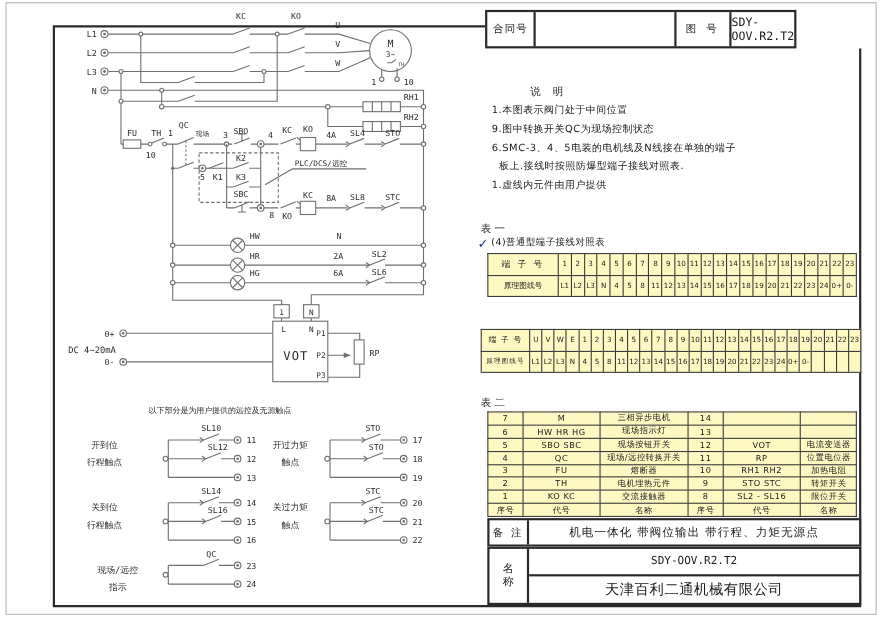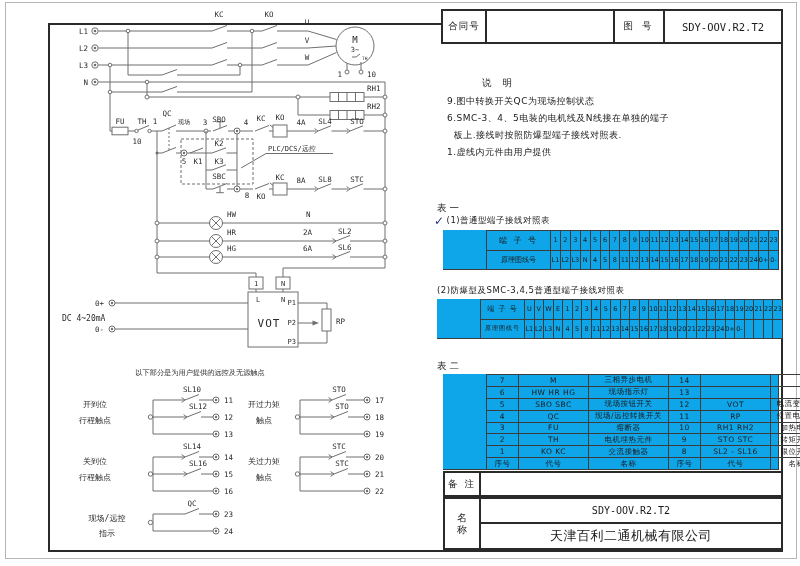--- a/index.html
+++ b/index.html
@@ -12,34 +12,34 @@
   .s4{font-size:4.5px;} .s6{font-size:6px;} .s7{font-size:7px;} .s72{font-size:7.2px;}
   .s8{font-size:8px;} .s9{font-size:9px;} .s11{font-size:11px;letter-spacing:1px;}
   .ln{stroke:#6f6f6f;fill:none;stroke-width:1;}
   .ln2{stroke:#6f6f6f;fill:none;stroke-width:1;stroke-dasharray:3 2;}
   .nd{stroke:#6f6f6f;fill:#fff;stroke-width:1;}
   .dot{fill:#6f6f6f;stroke:none;}
   .frame{stroke:#2a2a2a;stroke-width:2;fill:none;}
   .edge{stroke:#b5b5b5;stroke-width:1;fill:none;}
 
   
-  .hdr{left:441px;top:9px;width:342px;height:35px;display:flex;border:2px solid #2a2a2a;box-sizing:border-box;background:#fff;}
+  .hdr{left:441px;top:9px;width:283px;height:35px;display:flex;border:2px solid #2a2a2a;box-sizing:border-box;background:#fff;}
   .hdr>div{display:flex;align-items:center;justify-content:center;box-sizing:border-box;}
   .hc-label{width:44px;border-right:2px solid #2a2a2a;font-size:9.5px;letter-spacing:1px;}
   .hc-blank{width:128px;border-right:2px solid #2a2a2a;}
   .hc-dwg{width:50px;border-right:2px solid #2a2a2a;font-size:9.5px;letter-spacing:3px;}
   .hc-no{flex:1;font-family:"DejaVu Sans Mono",monospace;font-size:10.5px;}
   .notes-title{left:482px;top:77px;font-size:9.5px;letter-spacing:4px;}
   .note-lines{left:447px;top:93px;font-size:9px;}
   .nln{line-height:17px;white-space:pre;letter-spacing:0.5px;}
   .tbl-label{font-size:9.5px;letter-spacing:3px;}
   .cap{font-size:8.5px;display:flex;align-items:center;letter-spacing:0.5px;}
   .chk{font-size:12px;font-weight:bold;margin-right:2px;line-height:10px;}
-  .strip{display:grid;position:absolute;box-sizing:border-box;background:#0ea5e9;
-         border-right:1px solid #3c3c3c;border-bottom:1px solid #3c3c3c;grid-auto-rows:1fr;padding-left:43px;}
+  .strip{display:grid;position:absolute;box-sizing:border-box;background:#fef9c3;
+         border-right:1px solid #3c3c3c;border-bottom:1px solid #3c3c3c;grid-auto-rows:1fr;}
   .cellC{display:contents;}
   .cell{border-left:1px solid #3c3c3c;border-top:1px solid #3c3c3c;display:flex;align-items:center;
         justify-content:center;font-size:6.5px;overflow:hidden;white-space:nowrap;}
   .chead{font-size:8px;letter-spacing:2px;}
   .chead2{font-size:7px;letter-spacing:1px;}
   .cc{font-size:7.5px;letter-spacing:0.5px;}
   .remark{left:443px;top:471px;width:340px;height:26px;display:flex;border:2px solid #2a2a2a;box-sizing:border-box;background:#fff;}
   .remark>div{display:flex;align-items:center;justify-content:center;box-sizing:border-box;}
   .rm-label{width:36px;border-right:2px solid #2a2a2a;font-size:9.5px;letter-spacing:2px;}
   .rm-text{flex:1;font-size:10.5px;letter-spacing:1px;}
@@ -314,53 +314,54 @@
 
   <div class="abs hdr">
     <div class="hc-label">合同号</div>
     <div class="hc-blank"></div>
     <div class="hc-dwg">图 号</div>
     <div class="hc-no">SDY-OOV.R2.T2</div>
   </div>
 
   <div class="abs notes-title">说 明</div>
   <div class="abs note-lines">
+      <div class="nln">1.本图表示阀门处于中间位置</div>
       <div class="nln">9.图中转换开关QC为现场控制状态</div>
       <div class="nln">6.SMC-3、4、5电装的电机线及N线接在单独的端子</div>
       <div class="nln">  板上.接线时按照防爆型端子接线对照表.</div>
       <div class="nln">1.虚线内元件由用户提供</div>
     </div>
 
   <div class="abs tbl-label" style="left:437px;top:202px">表一</div>
   <div class="abs cap" style="left:434px;top:215px">
     <span class="chk" style="color:#223388">✓</span>
-    <span>(1)普通型端子接线对照表</span>
+    <span>(4)普通型端子接线对照表</span>
   </div>
   <div class="strip" style="left:443px;top:230px;width:336px;height:40px;grid-template-columns:64px repeat(23,1fr)">
     <div class="cell chead">端 子 号</div>
     <div class="cellC"><div class="cell">1</div><div class="cell">2</div><div class="cell">3</div><div class="cell">4</div><div class="cell">5</div><div class="cell">6</div><div class="cell">7</div><div class="cell">8</div><div class="cell">9</div><div class="cell">10</div><div class="cell">11</div><div class="cell">12</div><div class="cell">13</div><div class="cell">14</div><div class="cell">15</div><div class="cell">16</div><div class="cell">17</div><div class="cell">18</div><div class="cell">19</div><div class="cell">20</div><div class="cell">21</div><div class="cell">22</div><div class="cell">23</div></div>
     <div class="cell chead" style="font-size:7px;letter-spacing:0">原理图线号</div>
     <div class="cellC"><div class="cell">L1</div><div class="cell">L2</div><div class="cell">L3</div><div class="cell">N</div><div class="cell">4</div><div class="cell">5</div><div class="cell">8</div><div class="cell">11</div><div class="cell">12</div><div class="cell">13</div><div class="cell">14</div><div class="cell">15</div><div class="cell">16</div><div class="cell">17</div><div class="cell">18</div><div class="cell">19</div><div class="cell">20</div><div class="cell">21</div><div class="cell">22</div><div class="cell">23</div><div class="cell">24</div><div class="cell">0+</div><div class="cell">0-</div></div>
   </div>
 
-  <div class="abs cap" style="left:437px;top:285px">(2)防爆型及SMC-3,4,5普通型端子接线对照表</div>
   <div class="strip" style="left:437px;top:299px;width:346px;height:40px;grid-template-columns:44px repeat(27,1fr)">
     <div class="cell chead2">端 子 号</div>
     <div class="cellC"><div class="cell">U</div><div class="cell">V</div><div class="cell">W</div><div class="cell">E</div><div class="cell">1</div><div class="cell">2</div><div class="cell">3</div><div class="cell">4</div><div class="cell">5</div><div class="cell">6</div><div class="cell">7</div><div class="cell">8</div><div class="cell">9</div><div class="cell">10</div><div class="cell">11</div><div class="cell">12</div><div class="cell">13</div><div class="cell">14</div><div class="cell">15</div><div class="cell">16</div><div class="cell">17</div><div class="cell">18</div><div class="cell">19</div><div class="cell">20</div><div class="cell">21</div><div class="cell">22</div><div class="cell">23</div></div>
     <div class="cell chead2" style="font-size:6px">原理图线号</div>
     <div class="cellC"><div class="cell">L1</div><div class="cell">L2</div><div class="cell">L3</div><div class="cell">N</div><div class="cell">4</div><div class="cell">5</div><div class="cell">8</div><div class="cell">11</div><div class="cell">12</div><div class="cell">13</div><div class="cell">14</div><div class="cell">15</div><div class="cell">16</div><div class="cell">17</div><div class="cell">18</div><div class="cell">19</div><div class="cell">20</div><div class="cell">21</div><div class="cell">22</div><div class="cell">23</div><div class="cell">24</div><div class="cell">0+</div><div class="cell">0-</div><div class="cell"></div><div class="cell"></div><div class="cell"></div><div class="cell"></div></div>
   </div>
 
   <div class="abs tbl-label" style="left:437px;top:360px">表二</div>
   <div class="strip" style="left:443px;top:374px;width:336px;height:96px;grid-template-columns:32px 70px 80px 32px 70px 52px">
     <div class="cellC"><div class="cell cc">7</div><div class="cell cc">M</div><div class="cell cc">三相异步电机</div><div class="cell cc">14</div><div class="cell cc"></div><div class="cell cc"></div><div class="cell cc">6</div><div class="cell cc">HW HR HG</div><div class="cell cc">现场指示灯</div><div class="cell cc">13</div><div class="cell cc"></div><div class="cell cc"></div><div class="cell cc">5</div><div class="cell cc">SBO SBC</div><div class="cell cc">现场按钮开关</div><div class="cell cc">12</div><div class="cell cc">VOT</div><div class="cell cc">电流变送器</div><div class="cell cc">4</div><div class="cell cc">QC</div><div class="cell cc">现场/远控转换开关</div><div class="cell cc">11</div><div class="cell cc">RP</div><div class="cell cc">位置电位器</div><div class="cell cc">3</div><div class="cell cc">FU</div><div class="cell cc">熔断器</div><div class="cell cc">10</div><div class="cell cc">RH1 RH2</div><div class="cell cc">加热电阻</div><div class="cell cc">2</div><div class="cell cc">TH</div><div class="cell cc">电机埋热元件</div><div class="cell cc">9</div><div class="cell cc">STO STC</div><div class="cell cc">转矩开关</div><div class="cell cc">1</div><div class="cell cc">KO KC</div><div class="cell cc">交流接触器</div><div class="cell cc">8</div><div class="cell cc">SL2 - SL16</div><div class="cell cc">限位开关</div><div class="cell cc">序号</div><div class="cell cc">代号</div><div class="cell cc">名称</div><div class="cell cc">序号</div><div class="cell cc">代号</div><div class="cell cc">名称</div></div>
   </div>
 
   <div class="abs remark">
     <div class="rm-label">备 注</div>
+    <div class="rm-text">机电一体化 带阀位输出 带行程、力矩无源点</div>
   </div>
 
   <div class="abs nameblock">
     <div class="nb-label">
       <span>名</span>
       <span>称</span>
     </div>
     <div class="nb-right">
       <div class="nb-no">SDY-OOV.R2.T2</div>
       <div class="nb-co">天津百利二通机械有限公司</div>

